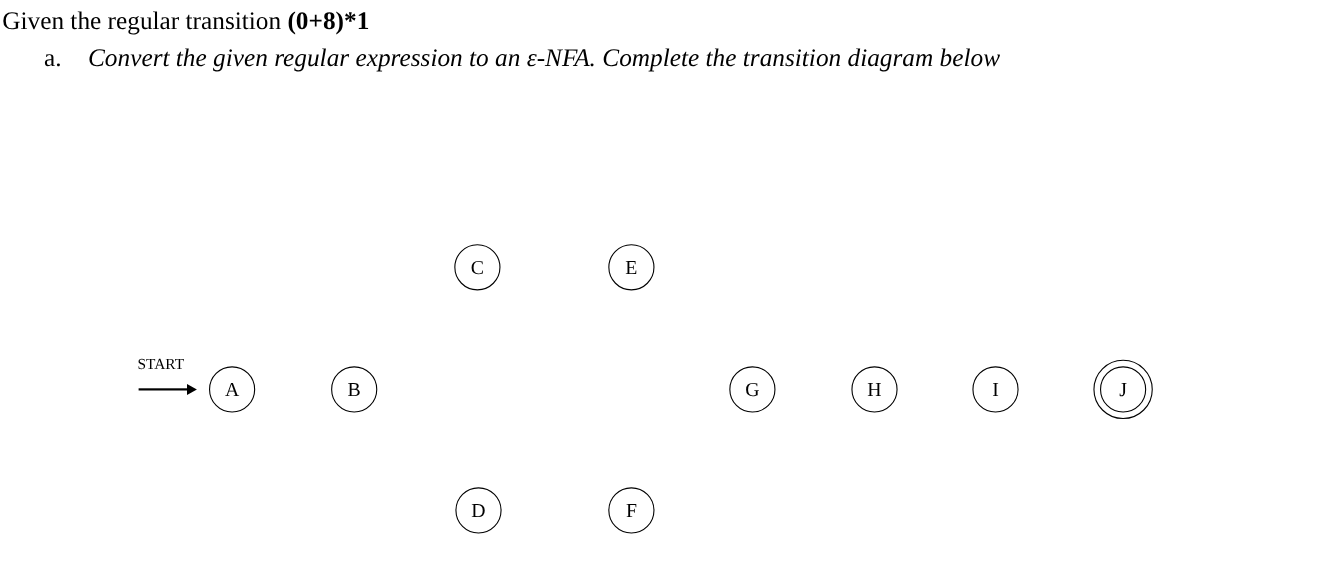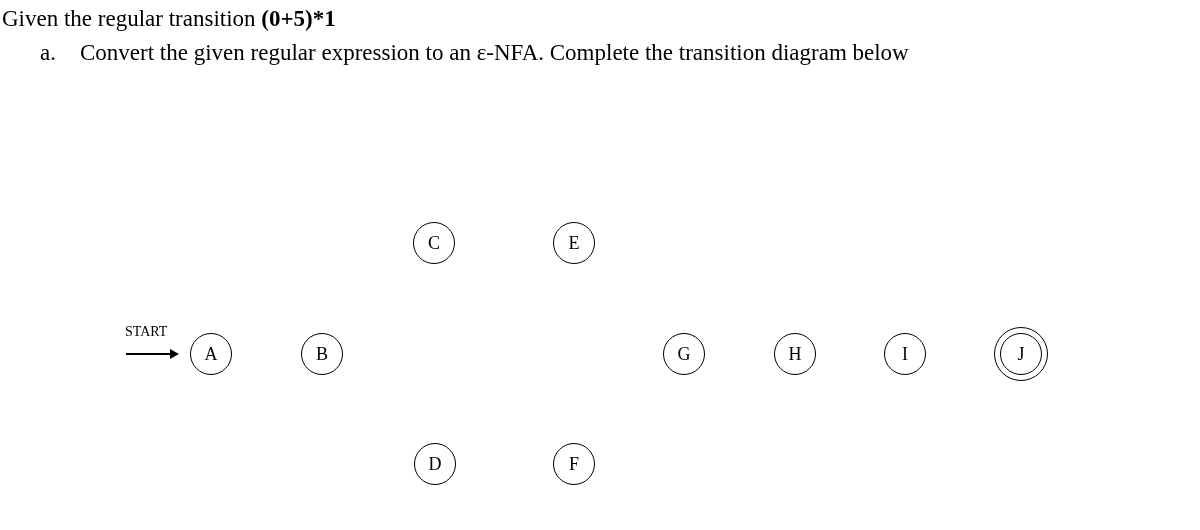--- a/index.html
+++ b/index.html
@@ -66,26 +66,26 @@
       height: 0;
       border-top: 5px solid transparent;
       border-bottom: 5px solid transparent;
       border-left: 9px solid #000;
     }
   </style>
 </head>
 <body>
 
 <div class="text-line" style="left: 2px; top: 6px;">
-  <span>Given the regular transition </span><b>(0+5)*1</b>
+  <span>Given the regular transition </span><b>(0+8)*1</b>
 </div>
 
 <div class="list-label" style="left: 40px; top: 40px;">a.</div>
 
-<div class="text-line" style="left: 80px; top: 40px;">Convert the given regular expression to an ε-NFA. Complete the transition diagram below</div>
+<div class="text-line" style="left: 80px; top: 40px; font-style: italic;">Convert the given regular expression to an ε-NFA. Complete the transition diagram below</div>
 
 <div class="start-label" style="left: 125px; top: 324px;">START</div>
 <div class="start-arrow" style="left: 126px; top: 353px;">
   <div class="line"></div>
   <div class="head"></div>
 </div>
 
 <div class="state" style="left: 190px; top: 333px;">
     <span>A</span>
   </div>

